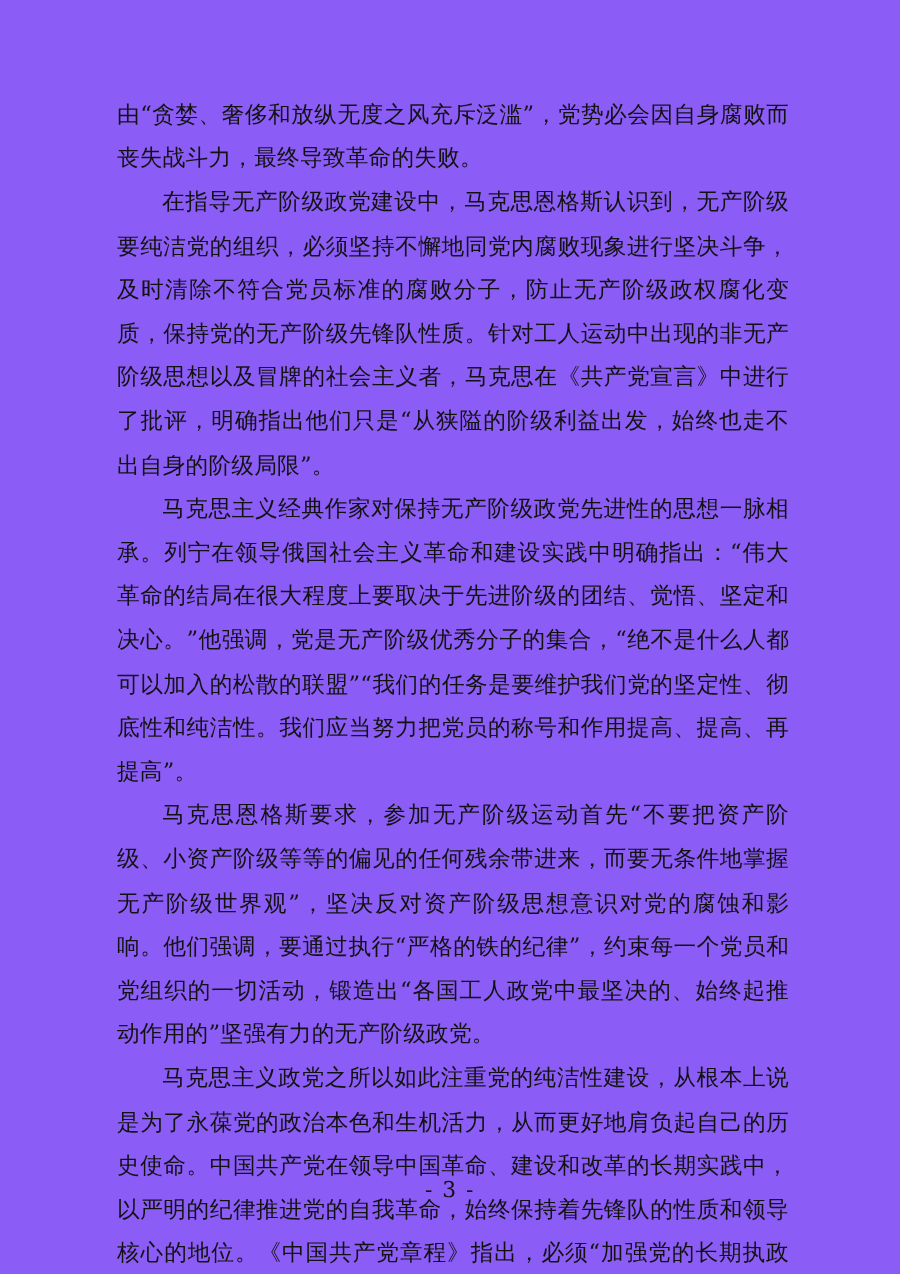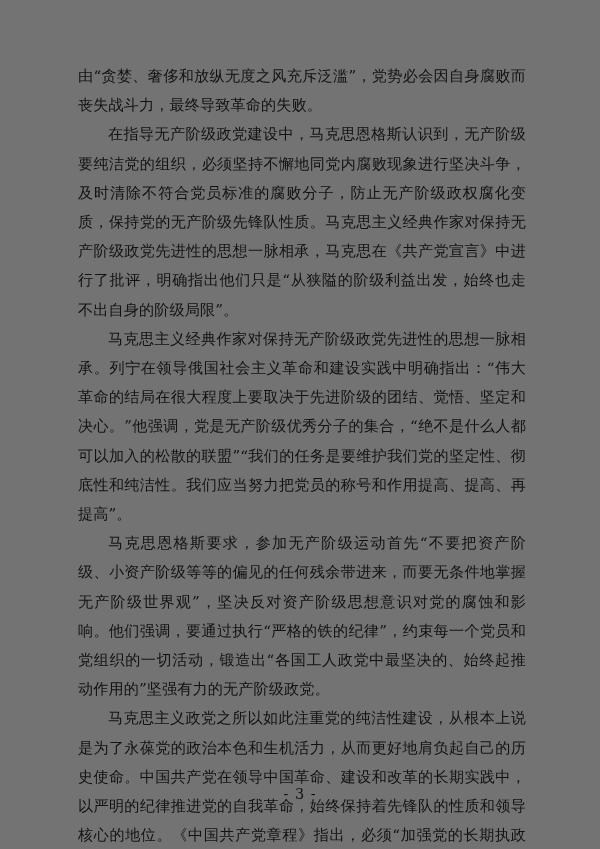--- a/index.html
+++ b/index.html
@@ -7,21 +7,21 @@
     padding: 0;
     background: #e8e8e8;
   }
   body {
     font-family: "DejaVu Serif", "Liberation Serif", serif;
   }
   .page {
     position: relative;
     width: 600px;
     height: 849px;
-    background: #737373;
+    background: #8b5cf6;
     box-sizing: border-box;
     overflow: hidden;
   }
   .page-inner {
     position: absolute;
     left: 78px;
     top: 62px;
     width: 448px;
   }
   .para {
@@ -49,19 +49,19 @@
     color: #121212;
     letter-spacing: 1px;
   }
 </style>
 </head>
 <body>
 
 <div class="page">
   <div class="page-inner">
     <p class="para">由“贪婪、奢侈和放纵无度之风充斥泛滥”，党势必会因自身腐败而丧失战斗力，最终导致革命的失败。</p>
-    <p class="para indent">在指导无产阶级政党建设中，马克思恩格斯认识到，无产阶级要纯洁党的组织，必须坚持不懈地同党内腐败现象进行坚决斗争，及时清除不符合党员标准的腐败分子，防止无产阶级政权腐化变质，保持党的无产阶级先锋队性质。马克思主义经典作家对保持无产阶级政党先进性的思想一脉相承，马克思在《共产党宣言》中进行了批评，明确指出他们只是“从狭隘的阶级利益出发，始终也走不出自身的阶级局限”。</p>
+    <p class="para indent">在指导无产阶级政党建设中，马克思恩格斯认识到，无产阶级要纯洁党的组织，必须坚持不懈地同党内腐败现象进行坚决斗争，及时清除不符合党员标准的腐败分子，防止无产阶级政权腐化变质，保持党的无产阶级先锋队性质。针对工人运动中出现的非无产阶级思想以及冒牌的社会主义者，马克思在《共产党宣言》中进行了批评，明确指出他们只是“从狭隘的阶级利益出发，始终也走不出自身的阶级局限”。</p>
     <p class="para indent">马克思主义经典作家对保持无产阶级政党先进性的思想一脉相承。列宁在领导俄国社会主义革命和建设实践中明确指出：“伟大革命的结局在很大程度上要取决于先进阶级的团结、觉悟、坚定和决心。”他强调，党是无产阶级优秀分子的集合，“绝不是什么人都可以加入的松散的联盟”“我们的任务是要维护我们党的坚定性、彻底性和纯洁性。我们应当努力把党员的称号和作用提高、提高、再提高”。</p>
     <p class="para indent">马克思恩格斯要求，参加无产阶级运动首先“不要把资产阶级、小资产阶级等等的偏见的任何残余带进来，而要无条件地掌握无产阶级世界观”，坚决反对资产阶级思想意识对党的腐蚀和影响。他们强调，要通过执行“严格的铁的纪律”，约束每一个党员和党组织的一切活动，锻造出“各国工人政党中最坚决的、始终起推动作用的”坚强有力的无产阶级政党。</p>
     <p class="para indent">马克思主义政党之所以如此注重党的纯洁性建设，从根本上说是为了永葆党的政治本色和生机活力，从而更好地肩负起自己的历史使命。中国共产党在领导中国革命、建设和改革的长期实践中，以严明的纪律推进党的自我革命，始终保持着先锋队的性质和领导核心的地位。《中国共产党章程》指出，必须“加强党的长期执政能力建设、先进性和纯洁性建设，以改革创新精神全面推进党的建设新的伟大工程”“不断增强自我净化、自我完善、自我革新、自</p>
   </div>
   <div class="footer">- 3 -</div>
 </div>
 
 </body></html>

